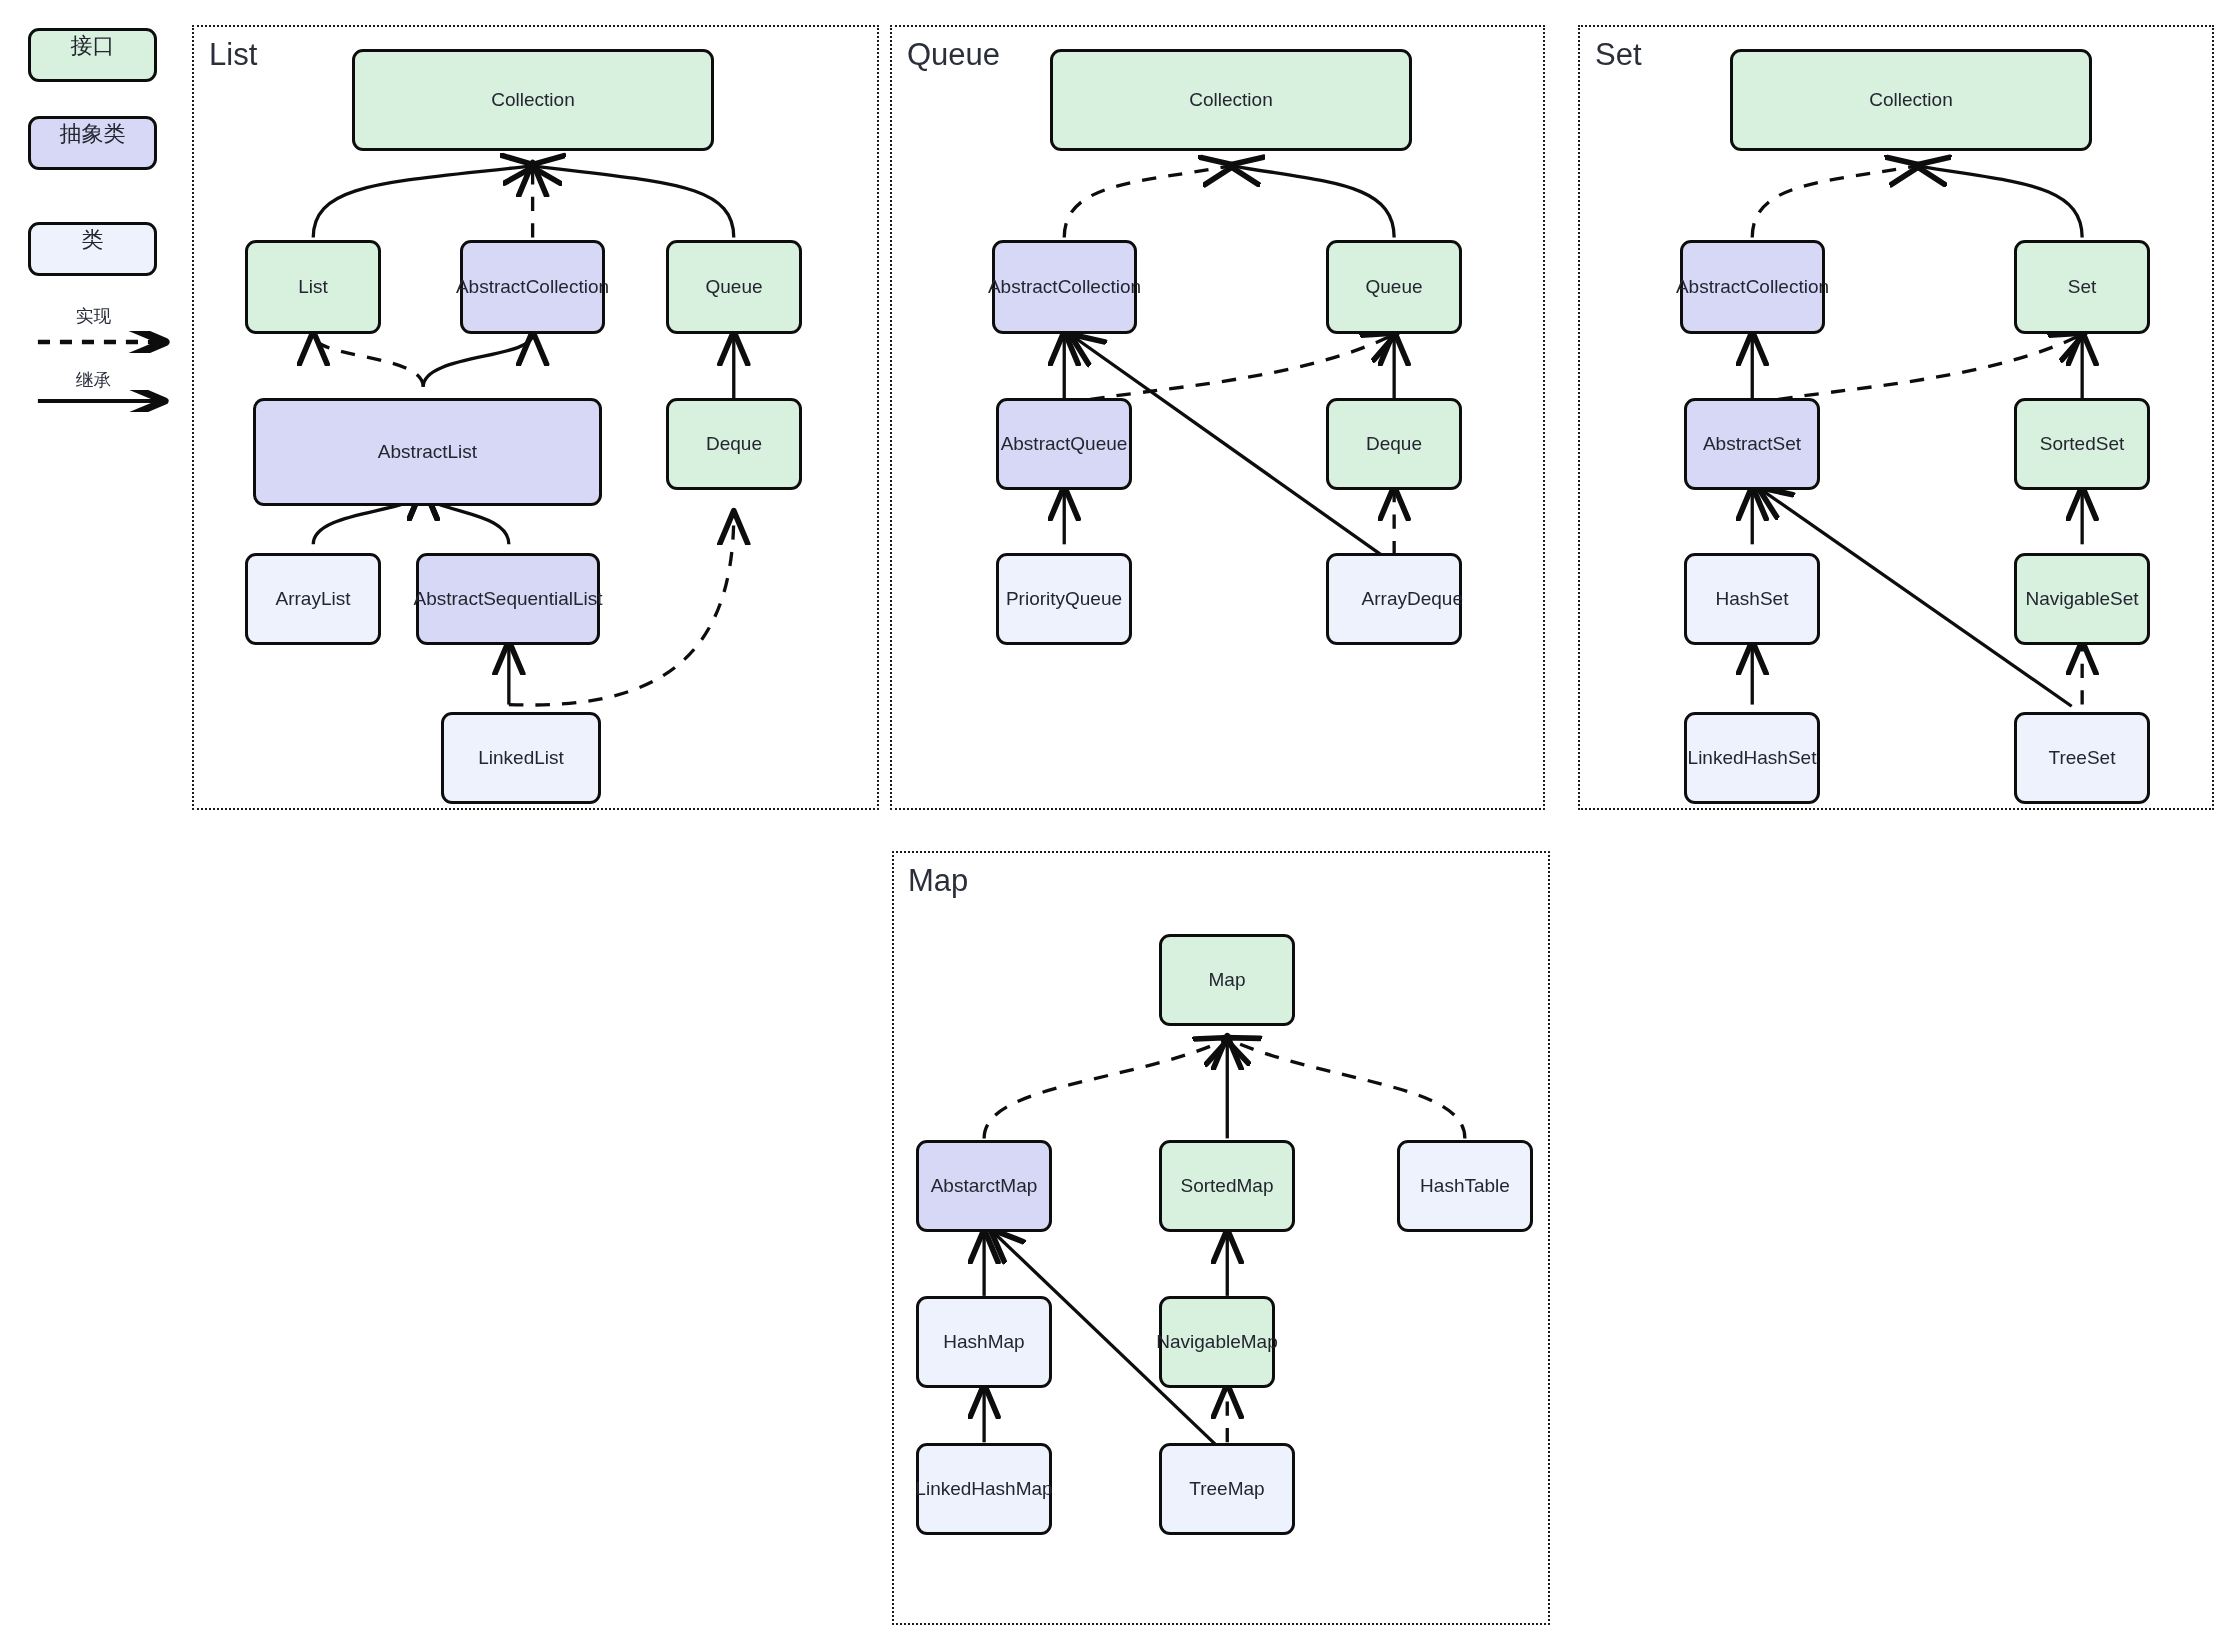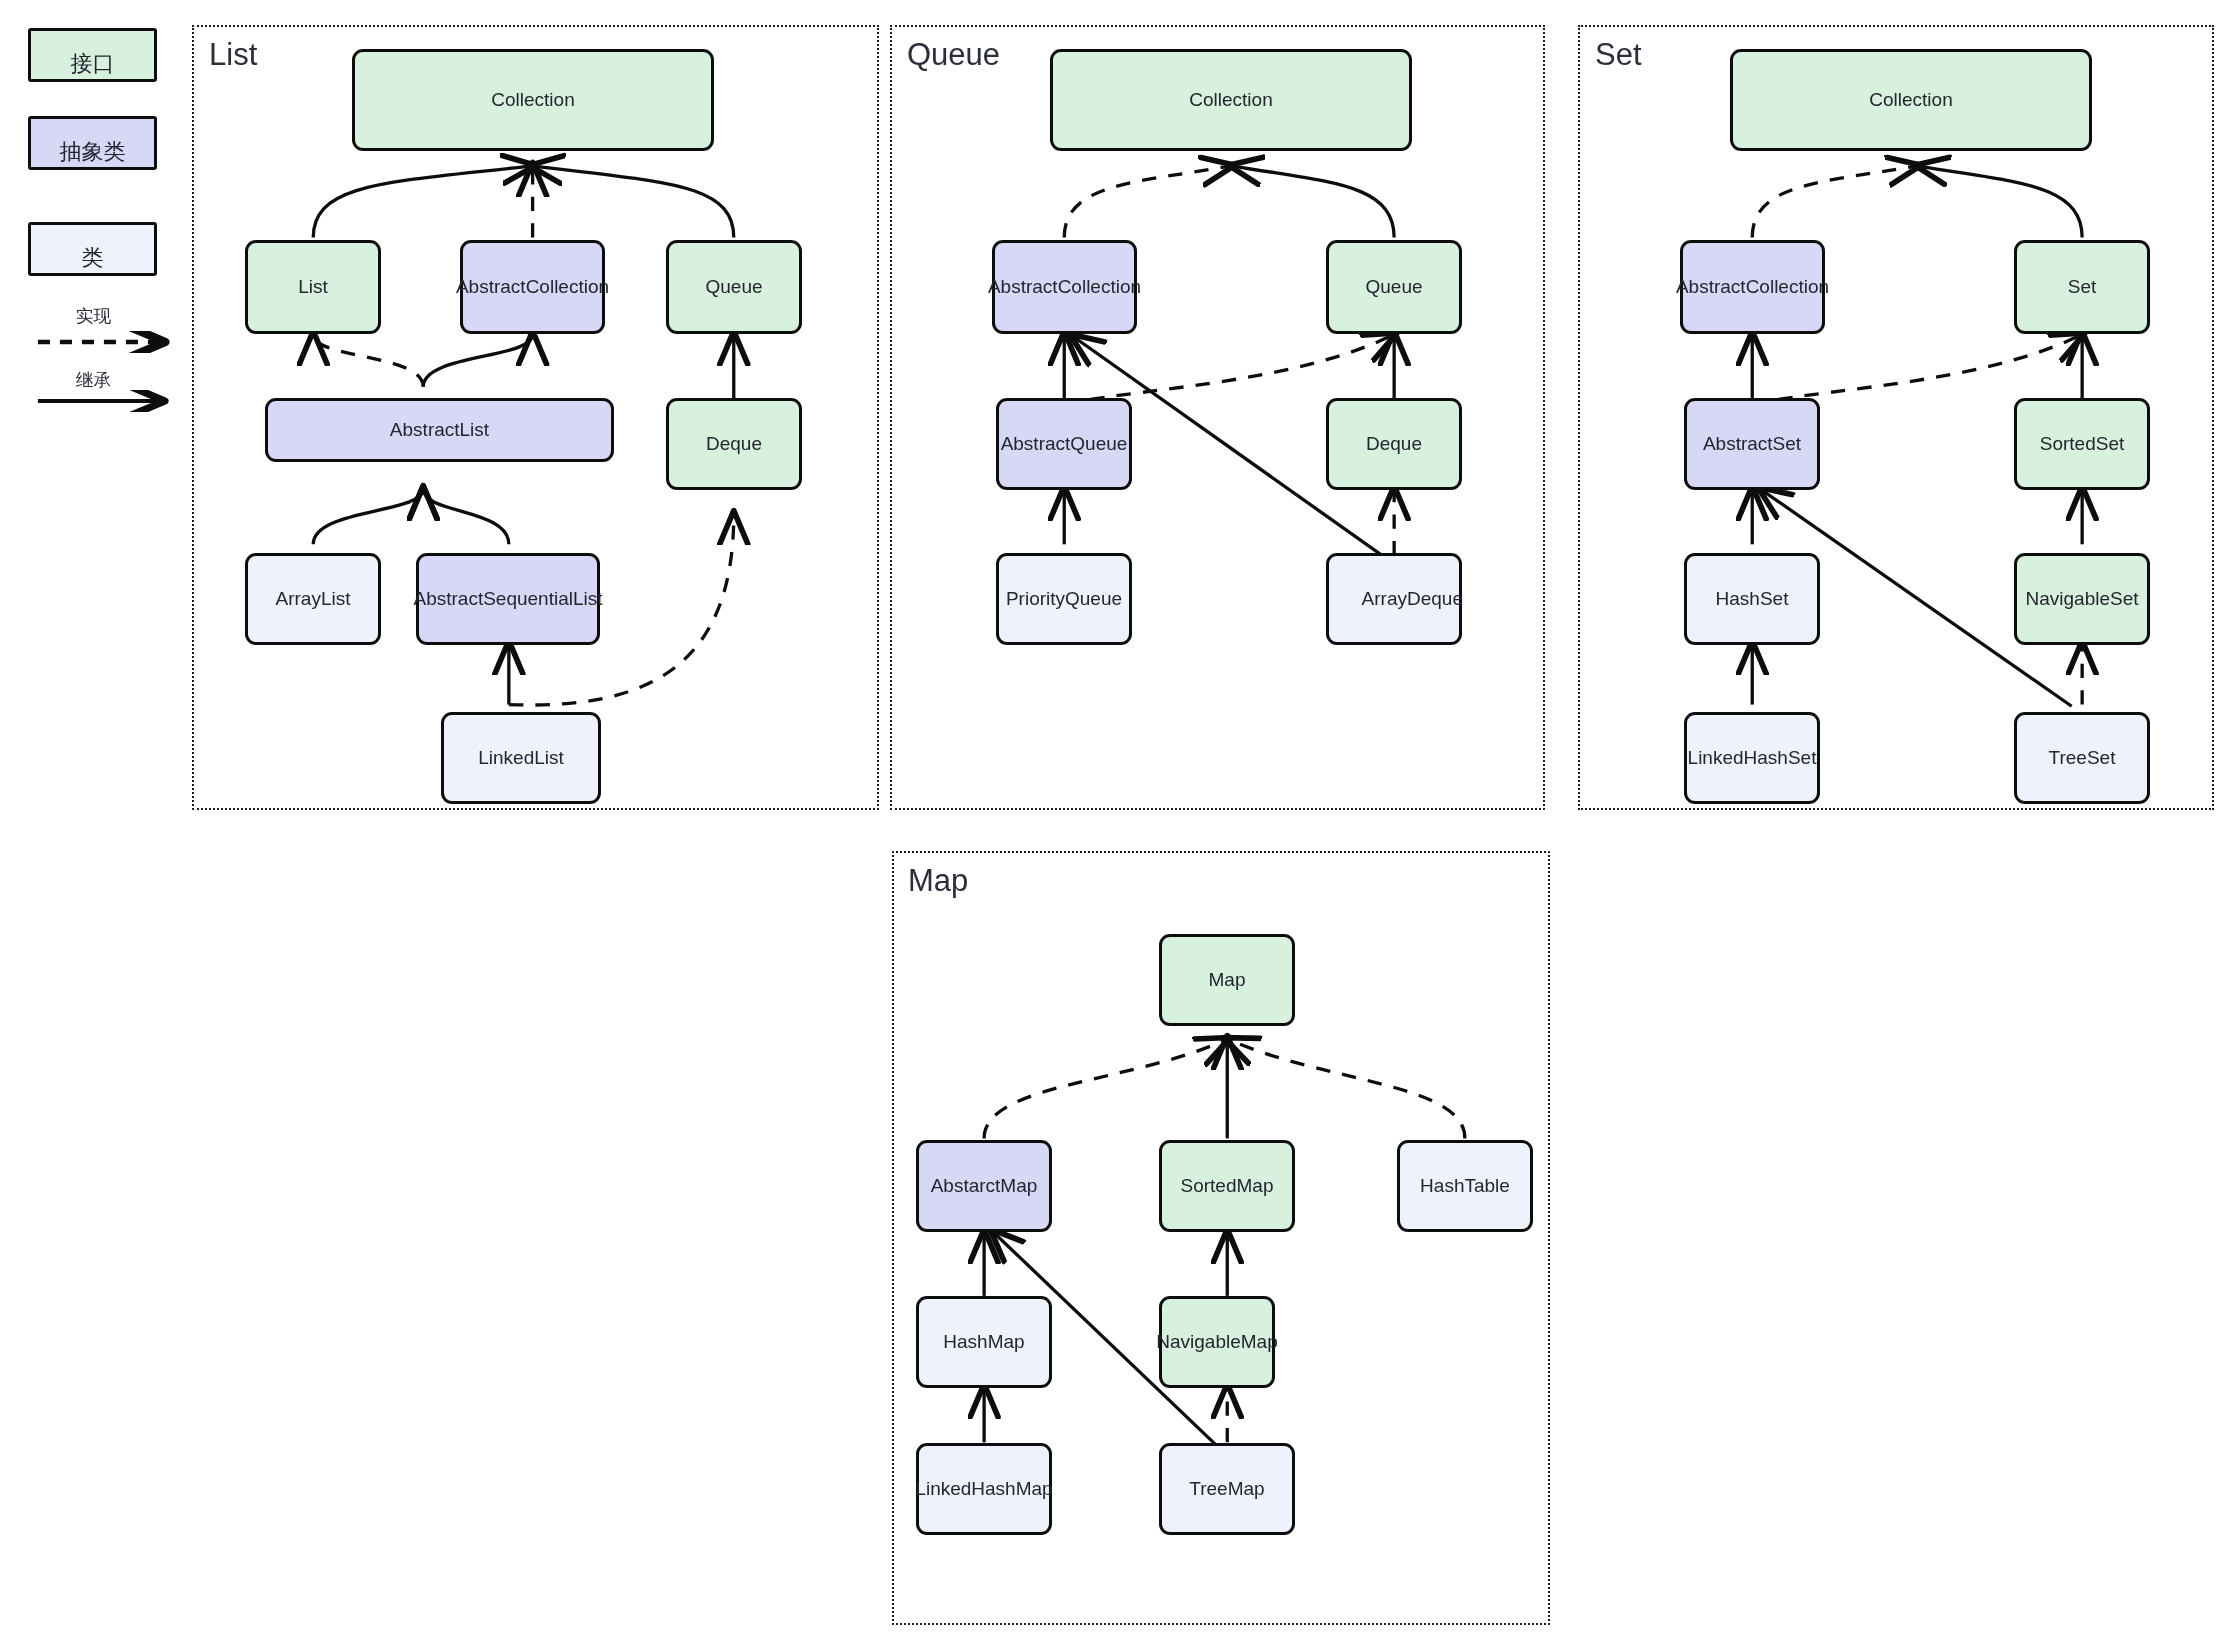--- a/index.html
+++ b/index.html
@@ -57,23 +57,23 @@
     z-index: 3;
   }
   .node.iface   { background: #d8f0de; }
   .node.abstr   { background: #d6d8f6; }
   .node.klass   { background: #eef2fd; }
 
   .legend-box {
     position: absolute;
     box-sizing: border-box;
     border: 3.9px solid #0d0d0d;
-    border-radius: 3px;
+    border-radius: 11px;
     display: flex;
-    align-items: flex-end;
+    align-items: flex-start;
     justify-content: center;
     font-size: 22px;
     color: #23262f;
     z-index: 3;
   }
   .legend-label {
     position: absolute;
     font-size: 17.7px;
     color: #2b2f3a;
     text-align: center;
@@ -182,21 +182,21 @@
   </div>
   <div class="node iface" style="left:245px; top:240px; width:136px; height:94px;">
     <span>List</span>
   </div>
   <div class="node abstr" style="left:460px; top:240px; width:145px; height:94px;">
     <span>AbstractCollection</span>
   </div>
   <div class="node iface" style="left:666px; top:240px; width:136px; height:94px;">
     <span>Queue</span>
   </div>
-  <div class="node abstr" style="left:265px; top:398px; width:349px; height:64px;">
+  <div class="node abstr" style="left:253px; top:398px; width:349px; height:108px;">
     <span>AbstractList</span>
   </div>
   <div class="node iface" style="left:666px; top:398px; width:136px; height:92px;">
     <span>Deque</span>
   </div>
   <div class="node klass" style="left:245px; top:553px; width:136px; height:92px;">
     <span>ArrayList</span>
   </div>
   <div class="node abstr" style="left:416px; top:553px; width:184px; height:92px;">
     <span>AbstractSequentialList</span>

